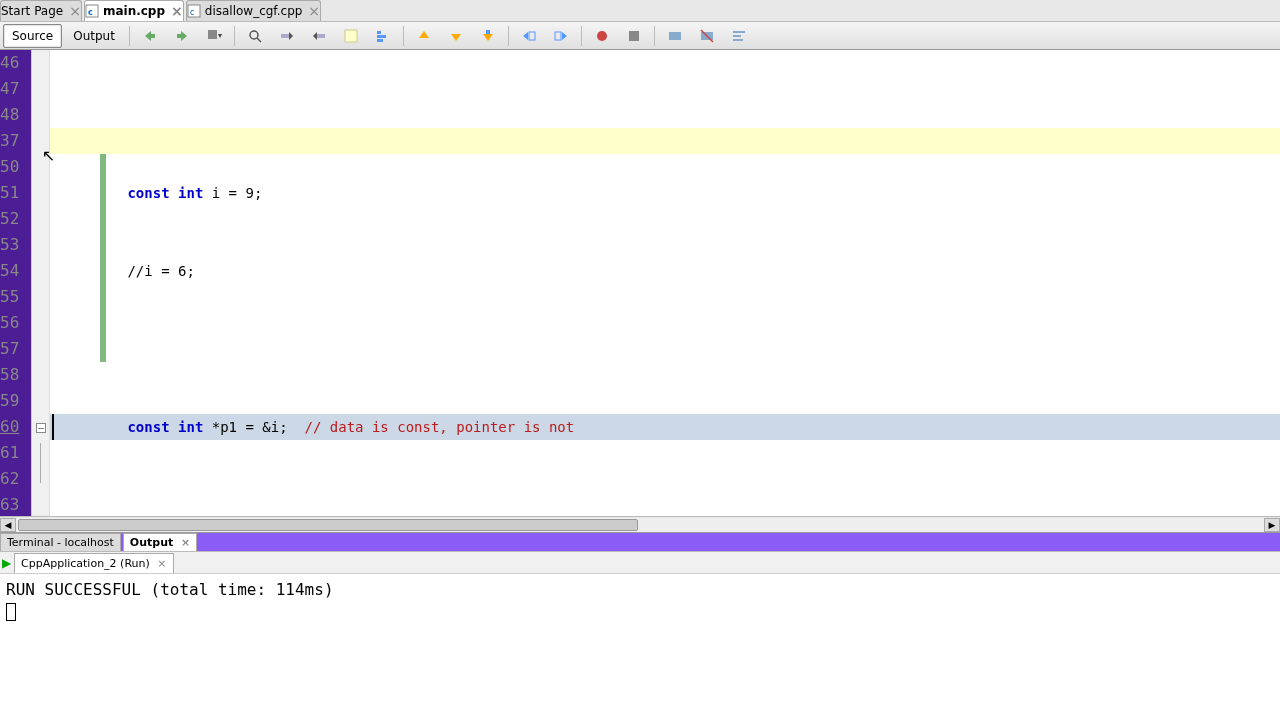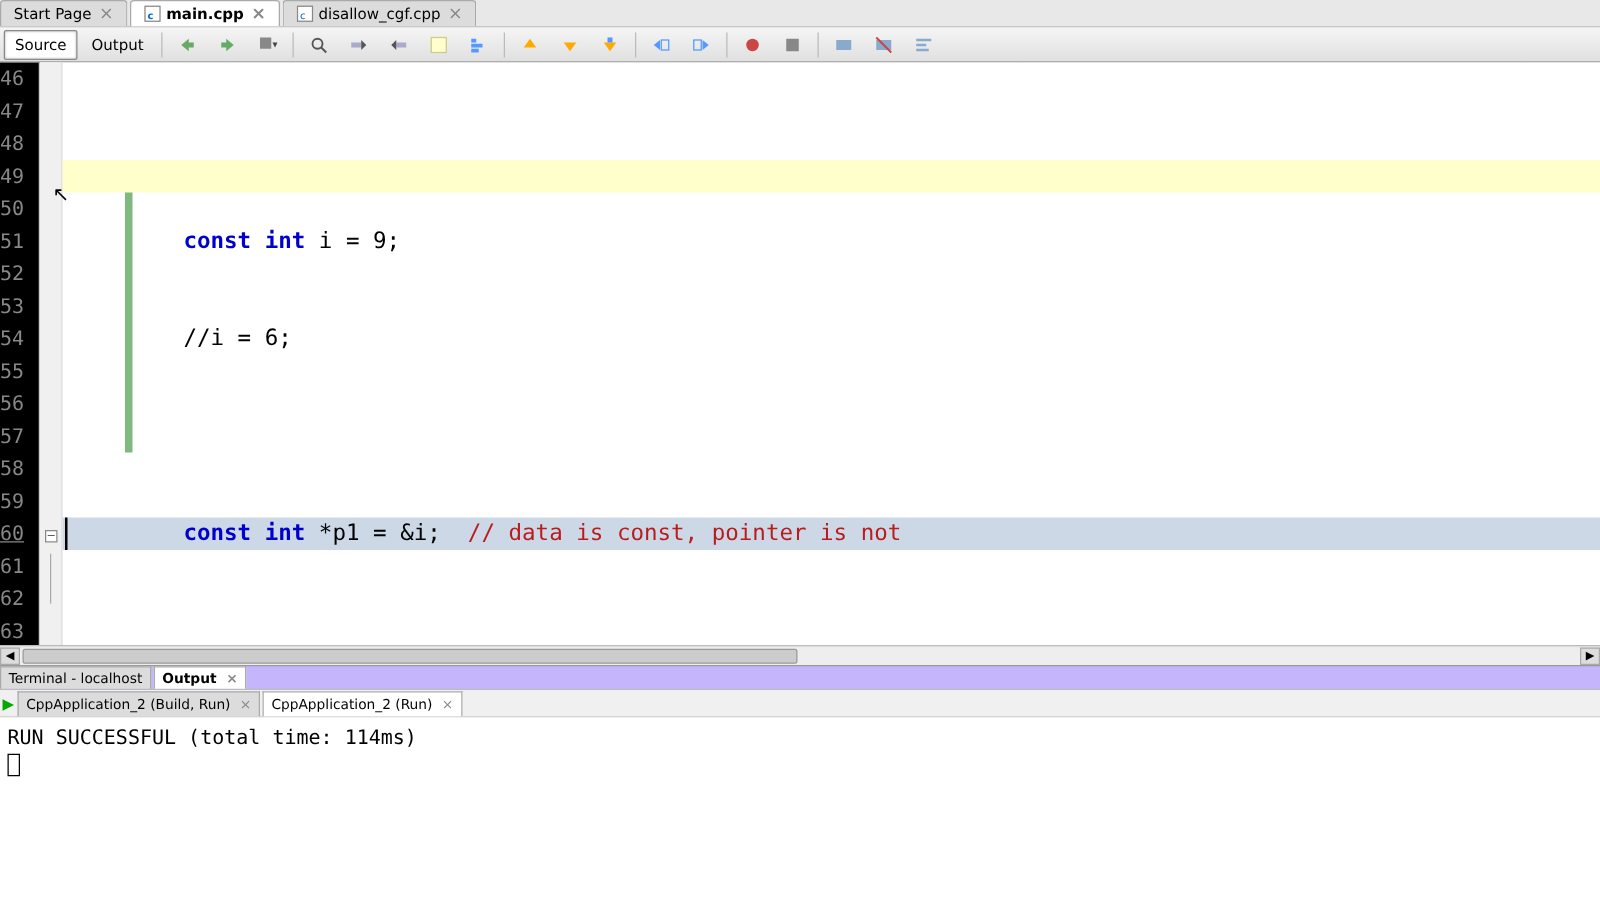--- a/index.html
+++ b/index.html
@@ -1,53 +1,53 @@
 <!DOCTYPE html>
 <html><head>
 <meta charset="utf-8">
 <style>
   * { margin: 0; padding: 0; box-sizing: border-box; }
   body { font-family: "DejaVu Sans", sans-serif; font-size: 12px; background: #f0f0f0; width: 1280px; height: 720px; overflow: hidden; }
   
   
   .tabs-bar { display: flex; background: #e8e8e8; border-bottom: 1px solid #bbb; height: 22px; align-items: flex-end; }
-  .tab { display: flex; align-items: center; padding: 3px 10px; background: #dcdcdc; border: 1px solid #aaa; border-bottom: none; margin-right: 2px; border-radius: 3px 3px 0 0; cursor: pointer; }
+  .tab { display: flex; align-items: center; padding: 3px 0; background: #dcdcdc; border: 1px solid #aaa; border-bottom: none; margin-right: 2px; border-radius: 3px 3px 0 0; cursor: pointer; }
   .tab.active { background: #fff; font-weight: bold; }
   .tab .icon { width: 14px; height: 14px; margin-right: 4px; display: flex; align-items: center; justify-content: center; }
   .tab .close { margin-left: 6px; color: #888; font-size: 14px; line-height: 10px; }
   
   
   .toolbar { display: flex; align-items: center; background: linear-gradient(#f5f5f5,#e0e0e0); border-bottom: 1px solid #999; height: 28px; padding: 0 2px; }
   .tb-btn { padding: 4px 6px; margin: 0 1px; cursor: pointer; border: 1px solid transparent; border-radius: 2px; display: flex; align-items: center; justify-content: center; }
   .tb-btn.pressed { border: 1px solid #888; background: #fff; box-shadow: inset 0 0 2px #aaa; }
   .tb-sep { width: 1px; height: 20px; background: #bbb; margin: 0 4px; }
   .tb-text { padding: 4px 8px; }
   
   
   .editor-wrap { display: flex; height: 466px; background: #fff; position: relative; }
-  .gutter { width: 32px; background: #000000; border-right: 1px solid #ccc; text-align: right; padding-right: 16px; color: #888; font-family: "DejaVu Sans Mono", monospace; font-size: 16px; line-height: 26px; user-select: none; }
+  .gutter { width: 32px; background: #4c1d95; border-right: 1px solid #ccc; text-align: right; padding-right: 16px; color: #888; font-family: "DejaVu Sans Mono", monospace; font-size: 16px; line-height: 26px; user-select: none; }
   .fold-gutter { width: 18px; background: #f0f0f0; border-right: 1px solid #ddd; }
-  .code-area { flex: 1; font-family: "DejaVu Sans Mono", monospace; font-size: 18px; line-height: 26px; position: relative; white-space: pre; overflow: hidden; }
+  .code-area { flex: 1; font-family: "DejaVu Sans Mono", monospace; font-size: 14px; line-height: 26px; position: relative; white-space: pre; overflow: hidden; }
   .code-line { height: 26px; padding-left: 10px; }
   .selected { background: #CDD8E6; }
   .hl-line { background: #FFFFCC; position: absolute; left: 0; right: 0; height: 26px; z-index: 0; }
   .kw { color: #0000CC; font-weight: bold; }
   .comment { color: #b91c1c; }
   .cursor-mark { position: absolute; width: 2px; height: 26px; background: #000; }
   .change-bar { position: absolute; left: 50px; width: 6px; background: #7FB97F; }
   .fold-box { display: inline-block; width: 10px; height: 10px; border: 1px solid #888; font-size: 9px; line-height: 8px; text-align: center; color: #555; background: #fff; }
   
   
   .hscroll { height: 16px; background: #e8e8e8; border-top: 1px solid #bbb; display: flex; align-items: center; }
   .hscroll .arrow { width: 16px; height: 14px; background: #ddd; border: 1px solid #aaa; display: flex; align-items: center; justify-content: center; font-size: 9px; }
   .hscroll .track { flex: 1; height: 14px; background: #eee; position: relative; }
   .hscroll .thumb { position: absolute; height: 12px; top: 1px; background: #ccc; border: 1px solid #999; border-radius: 2px; }
   
   
-  .panel-tabs { display: flex; background: #c4b5fd; border-top: 1px solid #999; border-bottom: 1px solid #bbb; height: 20px; align-items: flex-end; }
+  .panel-tabs { display: flex; background: #8b5cf6; border-top: 1px solid #999; border-bottom: 1px solid #bbb; height: 20px; align-items: flex-end; }
   .panel-tab { padding: 2px 6px; background: #dcdcdc; border: 1px solid #aaa; border-bottom: none; margin-right: 2px; cursor: pointer; font-size: 11px; }
   .panel-tab.active { background: #fff; font-weight: bold; }
   .panel-tab .close { margin-left: 4px; color: #888; }
   
   .inner-tabs { display: flex; background: #f0f0f0; border-bottom: 1px solid #ccc; height: 22px; align-items: flex-end; padding-left: 14px; position: relative; }
   .inner-tabs .run-arrow { position: absolute; left: 2px; top: 4px; color: #0a0; font-size: 12px; }
   .inner-tab { padding: 3px 6px; background: #dcdcdc; border: 1px solid #aaa; border-bottom: none; margin-right: 2px; cursor: pointer; font-size: 11px; }
   .inner-tab.active { background: #fff; }
   .inner-tab .close { margin-left: 4px; color: #888; }
   
@@ -197,21 +197,21 @@
         <rect x="2" y="11" width="10" height="2" fill="#8ac"></rect>
       </svg>
     </div>
 </div>
 
 <div class="editor-wrap">
   <div class="gutter" id="gutter">
       <div style="height: 26px;">46</div>
       <div style="height: 26px;">47</div>
       <div style="height: 26px;">48</div>
-      <div style="height: 26px;">49</div>
+      <div style="height: 26px;">37</div>
       <div style="height: 26px;">50</div>
       <div style="height: 26px;">51</div>
       <div style="height: 26px;">52</div>
       <div style="height: 26px;">53</div>
       <div style="height: 26px;">54</div>
       <div style="height: 26px; text-align: right;">55</div>
       <div style="height: 26px;">56</div>
       <div style="height: 26px;">57</div>
       <div style="height: 26px;">58</div>
       <div style="height: 26px;">59</div>
@@ -262,24 +262,20 @@
     <span>Terminal - localhost</span>
   </div>
   <div class="panel-tab active">
     <span>Output</span>
     <span class="close">×</span>
   </div>
 </div>
 
 <div class="inner-tabs">
   <span class="run-arrow">▶</span>
-  <div class="inner-tab">
-    <span>CppApplication_2 (Build, Run)</span>
-    <span class="close">×</span>
-  </div>
   <div class="inner-tab active">
     <span>CppApplication_2 (Run)</span>
     <span class="close">×</span>
   </div>
 </div>
 
 <div class="output-body">
   <div>RUN SUCCESSFUL (total time: 114ms)</div>
   <span class="output-cursor"></span>
 </div>

